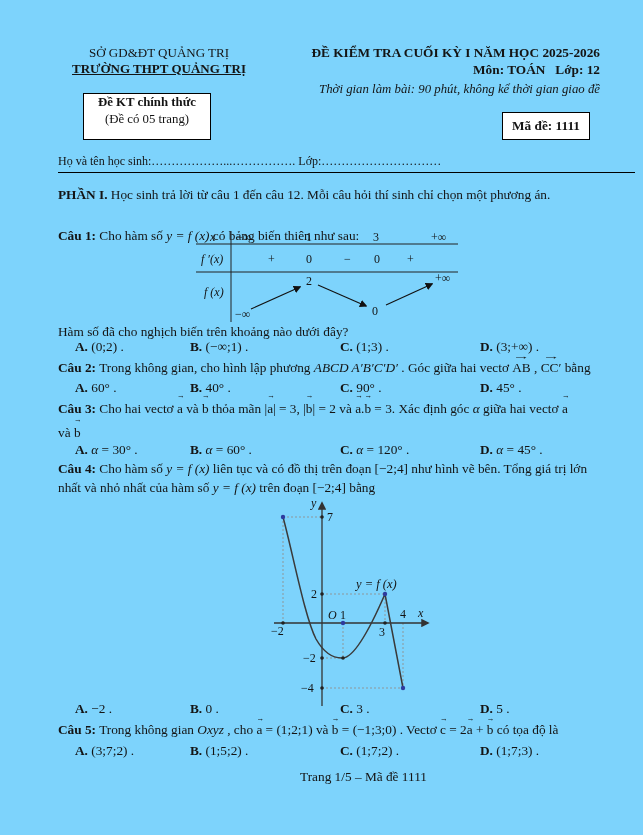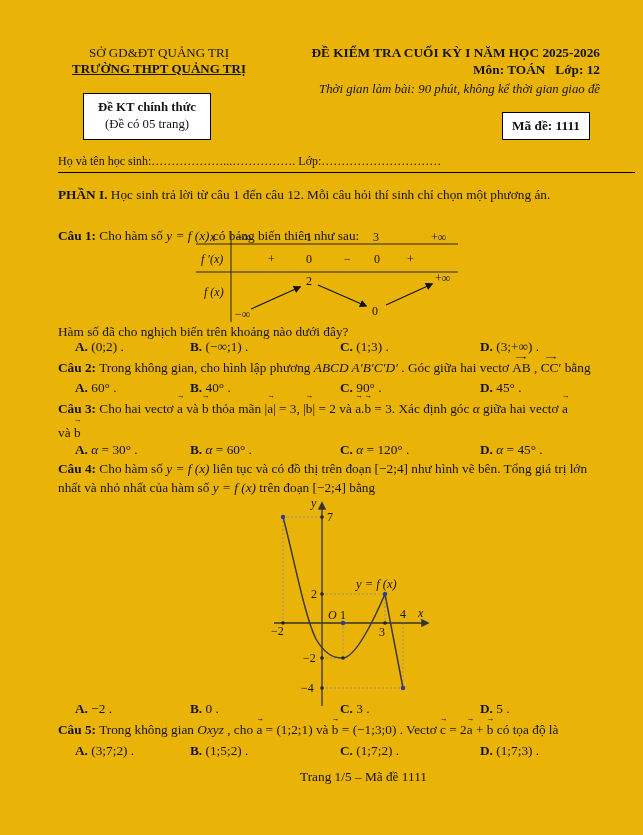--- a/index.html
+++ b/index.html
@@ -1,34 +1,34 @@
 <!DOCTYPE html>
 <html><head>
 <meta charset="utf-8">
 <style>
   *{box-sizing:border-box}
   html,body{margin:0;padding:0;background:#fff}
   body{font-family:"Liberation Serif","DejaVu Serif",serif;color:#141414}
-  .page{position:relative;width:643px;height:835px;background:#eab308;overflow:hidden}
+  .page{position:relative;width:643px;height:835px;background:#7dd3fc;overflow:hidden}
   .ln{position:absolute;left:58px;width:536px;margin:0;font-size:13.3px;line-height:19px;white-space:nowrap}
   .lh24{line-height:24px}
   .s-b{font-weight:700}
   .s-i{font-style:italic}
   .s-vec{position:relative;display:inline-block}
   .s-vec::before{content:"→";position:absolute;left:0;right:0;top:-0.68em;font-size:0.58em;font-style:normal;text-align:center;line-height:1}
   .s-vec2::before{transform:scaleX(2.3)}
   .opts{display:grid;grid-template-columns:115px 150px 140px 1fr;padding-left:17px}
   .hdr-left{position:absolute;left:55px;top:45px;width:208px;text-align:center;font-size:13px;line-height:16px}
   .hdr-left .school{font-weight:700;text-decoration:underline;font-size:13px;white-space:nowrap}
   .hdr-right{position:absolute;left:266px;top:45px;width:334px;text-align:right;font-size:13.3px;line-height:16px}
   .hdr-right .t1{font-weight:700;white-space:nowrap}
   .hdr-right .t2{font-weight:700;margin-top:1px}
   .hdr-right .t3{font-style:italic;margin-top:3px;font-size:12.8px;white-space:nowrap}
   .box{position:absolute;border:1.3px solid #000;text-align:center;background:#fff}
-  .box-official{left:83px;top:93px;width:128px;height:47px;font-size:12.8px;padding-top:5px;line-height:17px}
+  .box-official{left:83px;top:93px;width:128px;height:47px;font-size:12.8px;line-height:17px}
   .box-official .l1{font-weight:700}
   .box-code{left:502px;top:112px;width:88px;height:28px;font-weight:700;font-size:13.3px;line-height:25px}
   .nameline{position:absolute;left:58px;top:154px;font-size:12px;white-space:nowrap}
   .rule{position:absolute;left:58px;top:172px;width:577px;border-top:1.7px solid #000}
   .footer{position:absolute;left:300px;top:769px;width:292px;text-align:left;font-size:13.3px}
   .bbt{position:absolute;left:196px;top:229px}
   .graph{position:absolute;left:256px;top:496px}
   svg text{font-family:"Liberation Serif","DejaVu Serif",serif;font-size:12px;fill:#141414}
   svg text.it{font-style:italic}
   svg .tl{stroke:#222;stroke-width:1}

